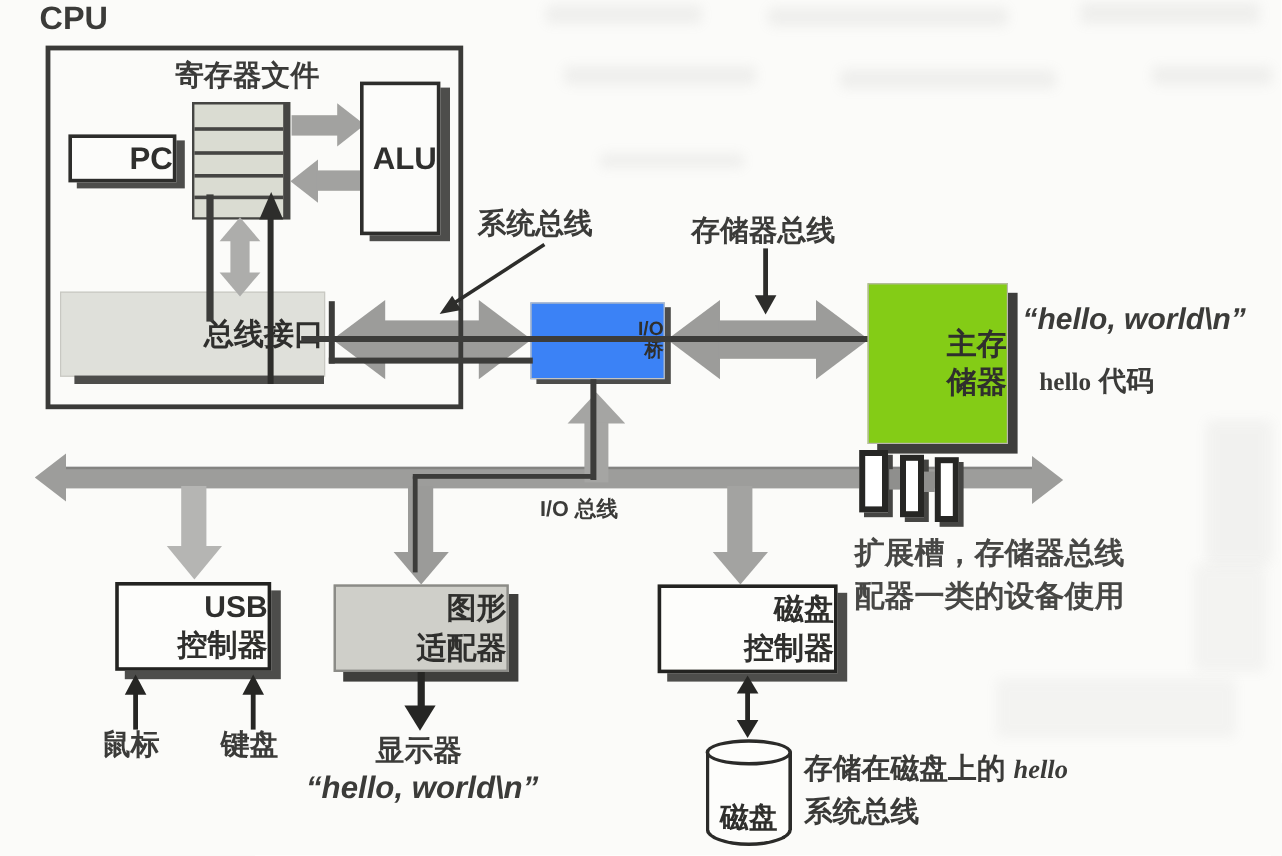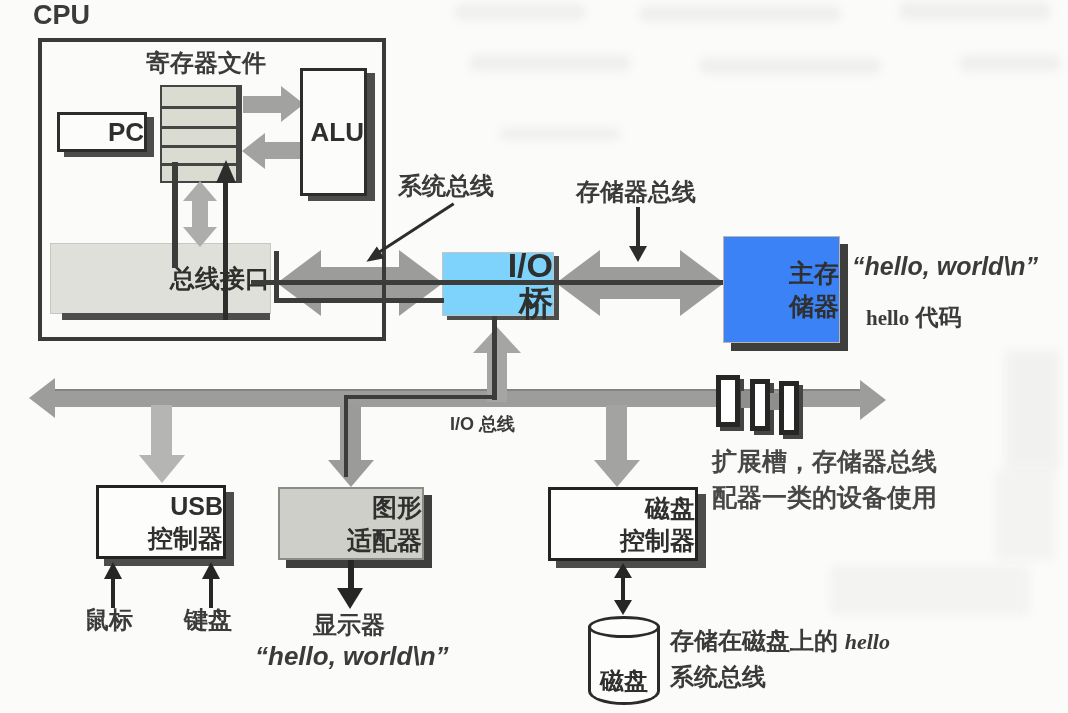--- a/index.html
+++ b/index.html
@@ -67,28 +67,28 @@
 
   
   #membus-hl{left:556px;top:250px;border-top:33px solid transparent;border-bottom:33px solid transparent;border-right:44px solid #9c9c9a}
   #membus-shaft{left:599px;top:267px;width:82px;height:32px;background:#9c9c9a}
   #membus-hr{left:680px;top:250px;border-top:33px solid transparent;border-bottom:33px solid transparent;border-left:44px solid #9c9c9a}
   #membus-label{left:576px;top:176px;font-size:24px}
   #membus-ptr-shaft{left:636px;top:207px;width:4px;height:41px;background:#2d2d2b}
   #membus-ptr-head{left:629px;top:246px;border-left:9px solid transparent;border-right:9px solid transparent;border-top:16px solid #2d2d2b}
 
   
-  #bridge-box{left:442px;top:252px;width:112px;height:64px;background:#7dd3fc;border:1px solid #c4c4c0;box-shadow:5px 4px 0 #4d4d4b;font-size:34px;line-height:1.12}
+  #bridge-box{left:442px;top:252px;width:112px;height:64px;background:#3b82f6;border:1px solid #c4c4c0;box-shadow:5px 4px 0 #4d4d4b;font-size:16px;line-height:1.12}
   #bridge-down-line{left:492px;top:316px;width:5px;height:84px;background:#3c3c3a}
   #busline-vert{left:274px;top:251px;width:5px;height:52px;background:#3c3c3a}
   #busline-top{left:251px;top:280px;width:473px;height:5px;background:#3c3c3a}
   #busline-bot{left:274px;top:298px;width:170px;height:5px;background:#3c3c3a}
 
   
-  #mm-box{left:723px;top:236px;width:117px;height:107px;background:#3b82f6;border:1px solid #b9b6ae;box-shadow:8px 8px 0 #3e3e3c;font-size:25px;line-height:1.3}
+  #mm-box{left:723px;top:236px;width:117px;height:134px;background:#84cc16;border:1px solid #b9b6ae;box-shadow:8px 8px 0 #3e3e3c;font-size:25px;line-height:1.3}
   #mm-string{left:852px;top:252px;font-size:25px;font-style:italic}
   #mm-code{left:866px;top:302px;font-size:23px;font-weight:bold}
   #mm-code .mono{font-size:21px}
 
   
   #iobus-bar{left:52px;top:389px;width:812px;height:18px;background:#9d9d9b;border-top:2px solid #838381}
   #iobus-hl{left:29px;top:378px;border-top:20px solid transparent;border-bottom:20px solid transparent;border-right:26px solid #9d9d9b}
   #iobus-hr{left:860px;top:380px;border-top:20px solid transparent;border-bottom:20px solid transparent;border-left:26px solid #9d9d9b}
   #iobus-label{left:450px;top:412px;font-size:18px}
   #usb-br-shaft{left:151px;top:405px;width:21px;height:52px;background:#b5b5b3}

